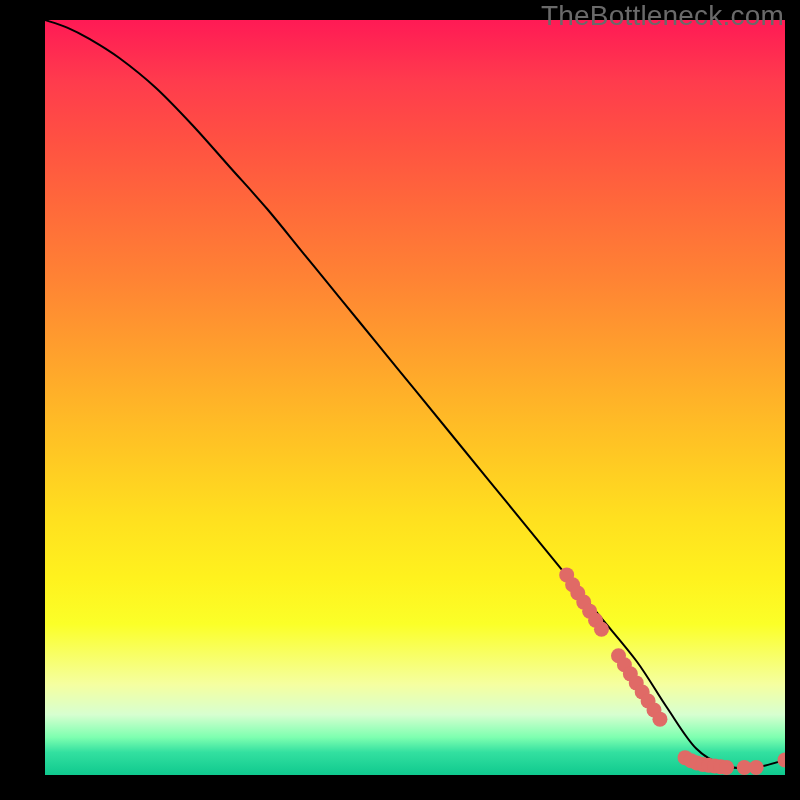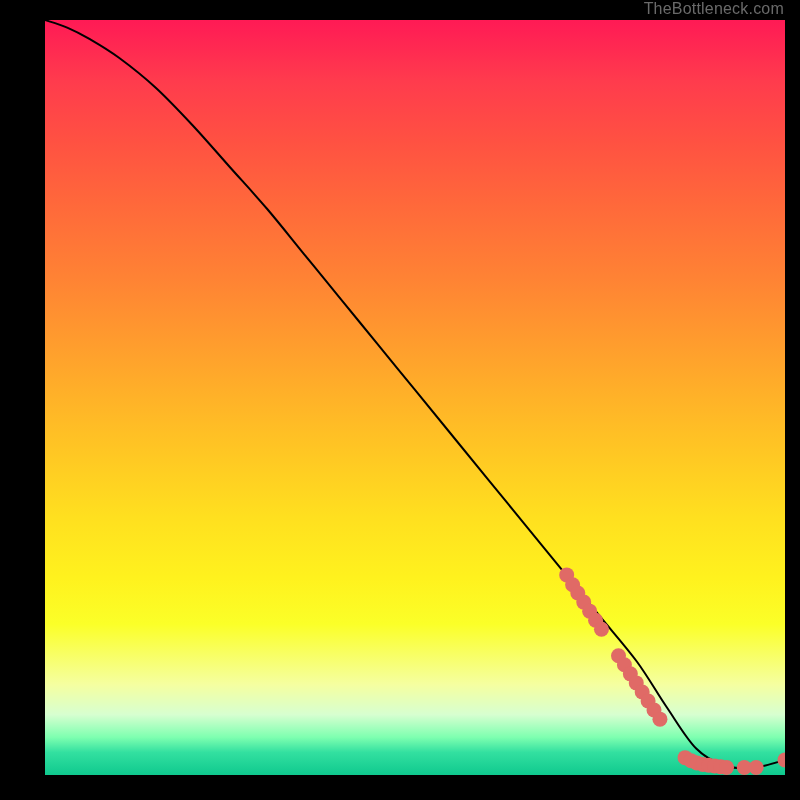--- a/index.html
+++ b/index.html
@@ -38,21 +38,21 @@
       #d7ffd0 92%,
       #7effb0 95%,
       #33e0a0 97%,
       #0fc98e 100%
     );
   }
 
   .watermark {
     position: absolute;
     top: 0; right: 16px;
-    font-size: 16px;
+    font-size: 28px;
     font-weight: 500;
     color: #6a6a6a;
     letter-spacing: 0.2px;
   }
 
   svg.curve {
     position: absolute;
     top: 0; left: 0;
     width: 100%; height: 100%;
     overflow: visible;

